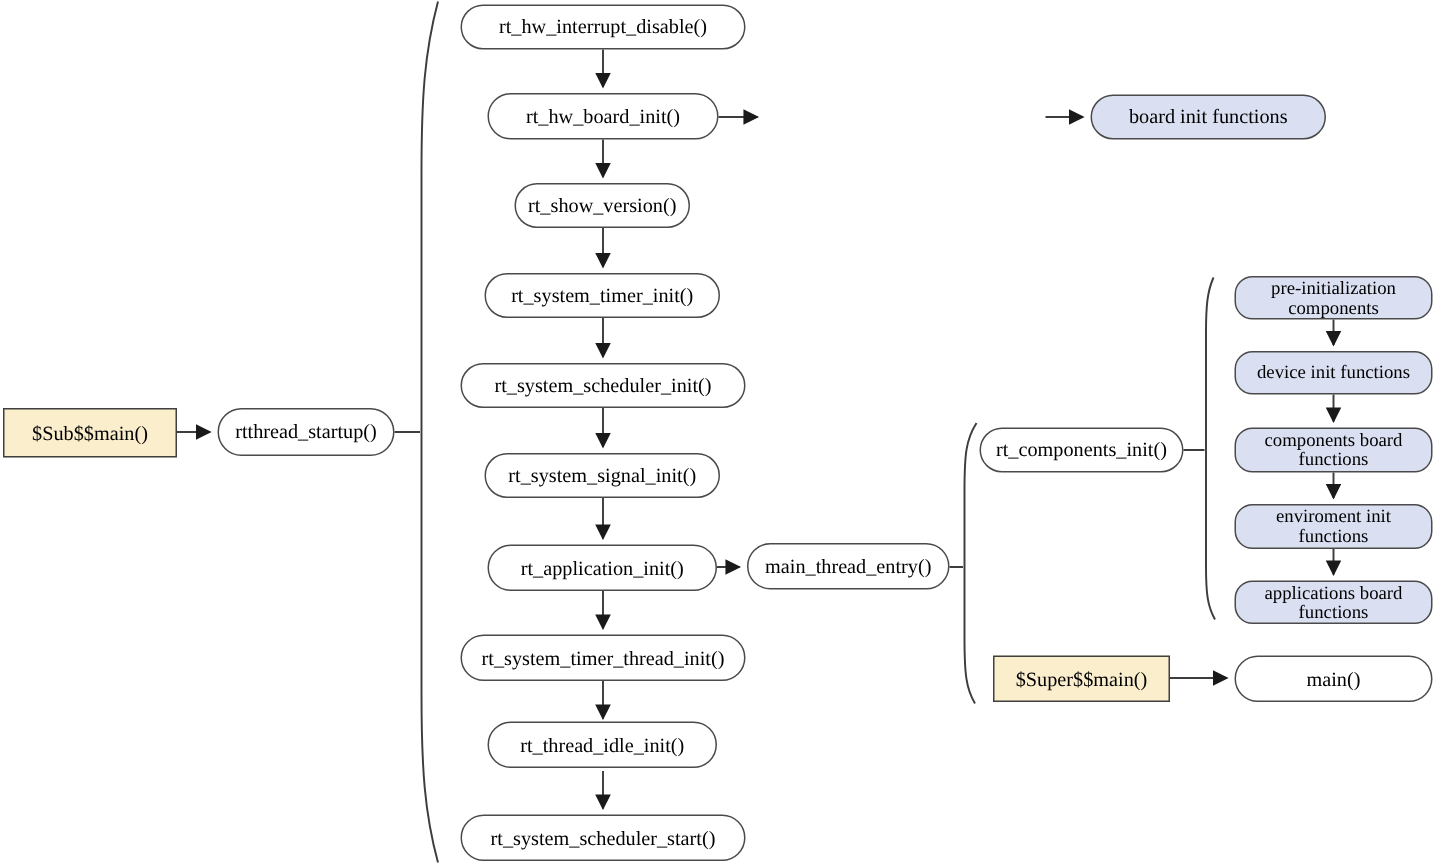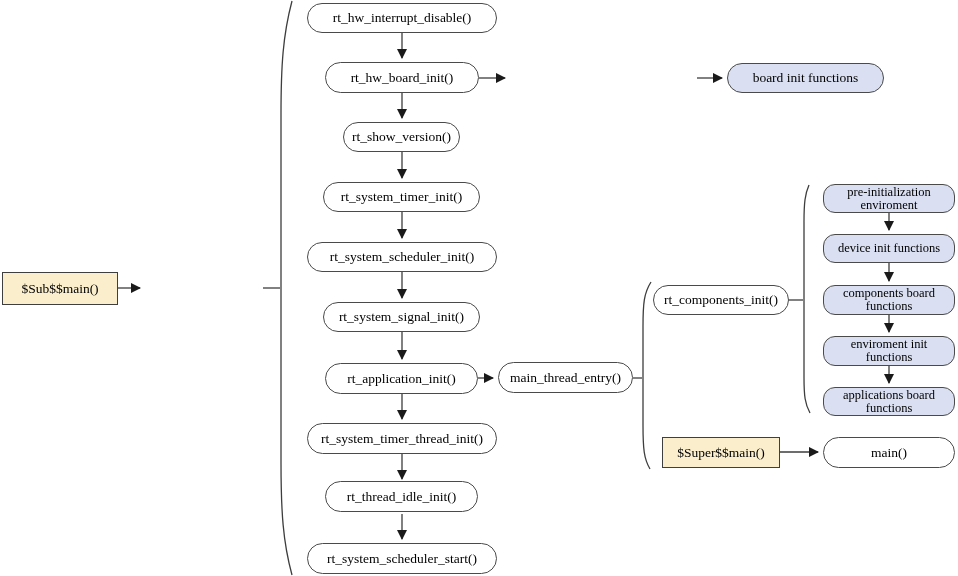--- a/index.html
+++ b/index.html
@@ -104,37 +104,38 @@
       <line x1="402" y1="514" x2="402" y2="539" marker-end="url(#arr)"></line>
 
       <line x1="889" y1="213" x2="889" y2="230" marker-end="url(#arr)"></line>
       <line x1="889" y1="263" x2="889" y2="281" marker-end="url(#arr)"></line>
       <line x1="889" y1="315" x2="889" y2="332" marker-end="url(#arr)"></line>
       <line x1="889" y1="366" x2="889" y2="383" marker-end="url(#arr)"></line>
     </g>
   </svg>
 
   <div class="node tanrect" id="n-sub-main">$Sub$$main()</div>
+  <div class="node pill" id="n-rtthread-startup">rtthread_startup()</div>
 
   <div class="node pill" id="n-hw-interrupt-disable">rt_hw_interrupt_disable()</div>
   <div class="node pill" id="n-hw-board-init">rt_hw_board_init()</div>
   <div class="node pill blue" id="n-board-init-functions">board init functions</div>
   <div class="node pill" id="n-show-version">rt_show_version()</div>
   <div class="node pill" id="n-system-timer-init">rt_system_timer_init()</div>
   <div class="node pill" id="n-system-scheduler-init">rt_system_scheduler_init()</div>
   <div class="node pill" id="n-system-signal-init">rt_system_signal_init()</div>
   <div class="node pill" id="n-application-init">rt_application_init()</div>
   <div class="node pill" id="n-main-thread-entry">main_thread_entry()</div>
   <div class="node pill" id="n-system-timer-thread-init">rt_system_timer_thread_init()</div>
   <div class="node pill" id="n-thread-idle-init">rt_thread_idle_init()</div>
   <div class="node pill" id="n-system-scheduler-start">rt_system_scheduler_start()</div>
 
   <div class="node pill" id="n-components-init">rt_components_init()</div>
   <div class="node tanrect" id="n-super-main">$Super$$main()</div>
   <div class="node pill" id="n-main">main()</div>
 
-  <div class="node bluebox" id="n-pre-init">pre-initialization enviroment</div>
+  <div class="node bluebox" id="n-pre-init">pre-initialization components</div>
   <div class="node bluebox" id="n-device-init">device init functions</div>
   <div class="node bluebox" id="n-components-init-fn">components board functions</div>
   <div class="node bluebox" id="n-enviroment-init">enviroment init functions</div>
   <div class="node bluebox" id="n-applications-init">applications board functions</div>
 
 </div>
 
 </body></html>

